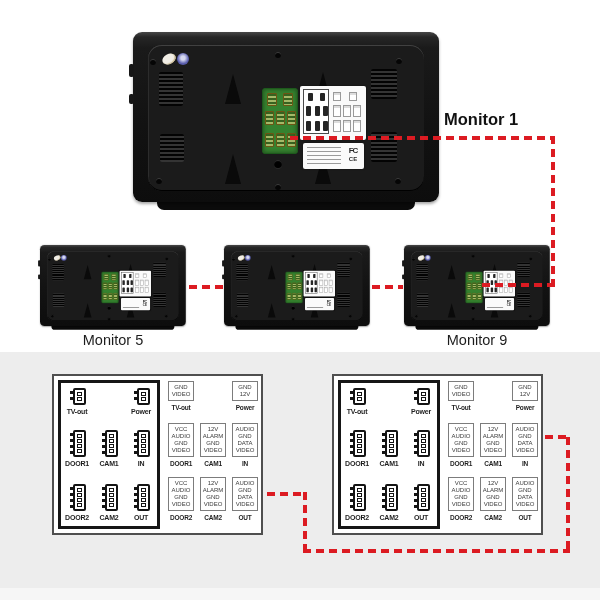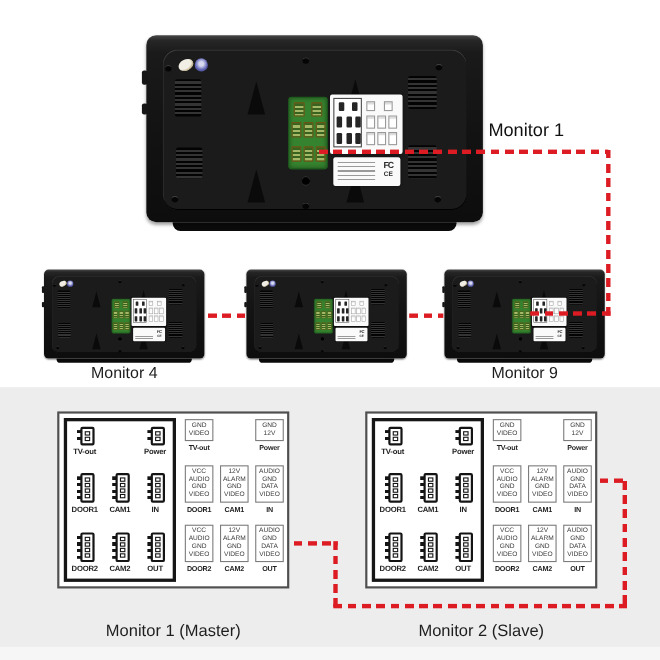--- a/index.html
+++ b/index.html
@@ -36,21 +36,21 @@
   .m-label{position:absolute;background:#fafafa;border-radius:2px;box-shadow:0 0 2px rgba(0,0,0,.5);}
   .m-minibox{position:absolute;border:1px solid #4a4a4a;background:#fff;}
   .m-minimark{position:absolute;background:#252525;border-radius:1px;}
   .m-minipin{position:absolute;border:1px solid #9a9a9a;background:#fff;box-shadow:inset 0 2px 0 #ddd;}
   .m-lines{position:absolute;background:repeating-linear-gradient(180deg,#9a9a9a 0 1px,transparent 1px 4px);}
   .m-cert{position:absolute;color:#2b2b2b;font-weight:bold;line-height:8px;text-align:center;}
   .m-cert .c1{font-size:8px;letter-spacing:-1px;}
   .m-cert .c2{font-size:6px;letter-spacing:0;}
 
   .row-label{position:absolute;font-size:14.5px;color:#1c1c1c;text-align:center;}
-  .top-label{position:absolute;left:444px;top:110px;font-size:16.5px;color:#111;font-weight:400;}
+  .top-label{position:absolute;left:444px;top:110px;font-size:16.5px;color:#111;font-weight:700;}
 
   
   .diagram{position:absolute;top:374px;width:211px;height:161px;background:#fff;border:2px solid #4f4f4f;}
   .diagram-inner{position:absolute;left:4px;top:4px;width:102px;height:149px;border:3px solid #161616;
     display:grid;grid-template-columns:repeat(3,1fr);grid-template-rows:42px 54px 50px;justify-items:center;padding-top:3px;}
   .diagram-pins{position:absolute;left:111px;top:4px;width:96px;height:149px;
     display:grid;grid-template-columns:repeat(3,1fr);grid-template-rows:42px 54px 50px;justify-items:center;padding-top:1px;}
   .cell{display:flex;flex-direction:column;align-items:center;}
   .conn{position:relative;border:2px solid #141414;background:#fff;padding:2px;display:flex;flex-direction:column;gap:1px;margin-left:5px;margin-top:2px;border-radius:2px;}
   .conn::before{content:"";position:absolute;left:-5px;top:1px;bottom:1px;width:4px;
@@ -311,21 +311,21 @@
           <div class="m-lines" style="left: 4px; top: 4px; width: 34px; height: 18px;"></div>
           <div class="m-cert" style="left: 42px; top: 4px; width: 16px;">
             <div class="c1">FC</div>
             <div class="c2">CE</div>
           </div>
         </div>
       </div>
     </div>
 
   <div class="top-label">Monitor 1</div>
-  <div class="row-label" style="left:40px;top:332px;width:146px;">Monitor 4</div>
+  <div class="row-label" style="left:40px;top:332px;width:146px;">Monitor 5</div>
   <div class="row-label" style="left:404px;top:332px;width:146px;">Monitor 9</div>
 
   <div class="wire-h" style="left:290px;top:136px;width:263px;"></div>
   <div class="wire-v" style="left:551px;top:136px;height:151px;"></div>
   <div class="wire-h" style="left:482px;top:283px;width:73px;"></div>
   <div class="wire-h" style="left:189px;top:285px;width:34px;"></div>
   <div class="wire-h" style="left:372px;top:285px;width:31px;"></div>
   <div class="wire-h" style="left:254px;top:492px;width:53px;"></div>
   <div class="wire-v" style="left:303px;top:492px;height:60px;"></div>
   <div class="wire-h" style="left:303px;top:549px;width:267px;"></div>
@@ -610,15 +610,13 @@
             <div>AUDIO</div>
             <div>GND</div>
             <div>DATA</div>
             <div>VIDEO</div>
           </div>
           <div class="pin-label">OUT</div>
         </div>
       </div>
     </div>
 
-  <div class="caption" style="left:52px;">Monitor 1 (Master)</div>
-  <div class="caption" style="left:332px;">Monitor 2 (Slave)</div>
 </div>
 
 </body></html>

